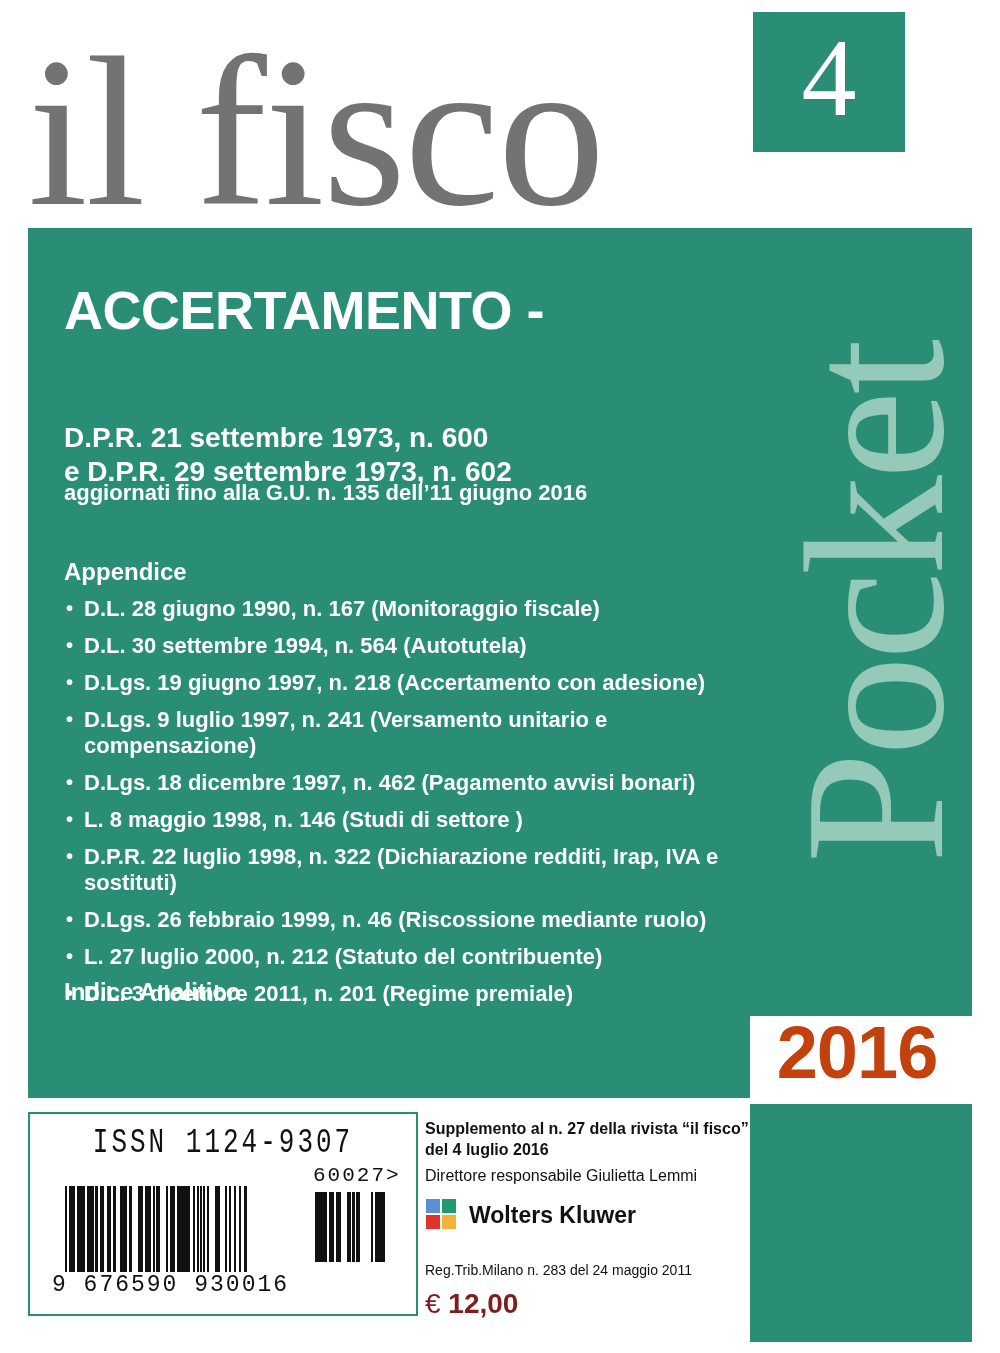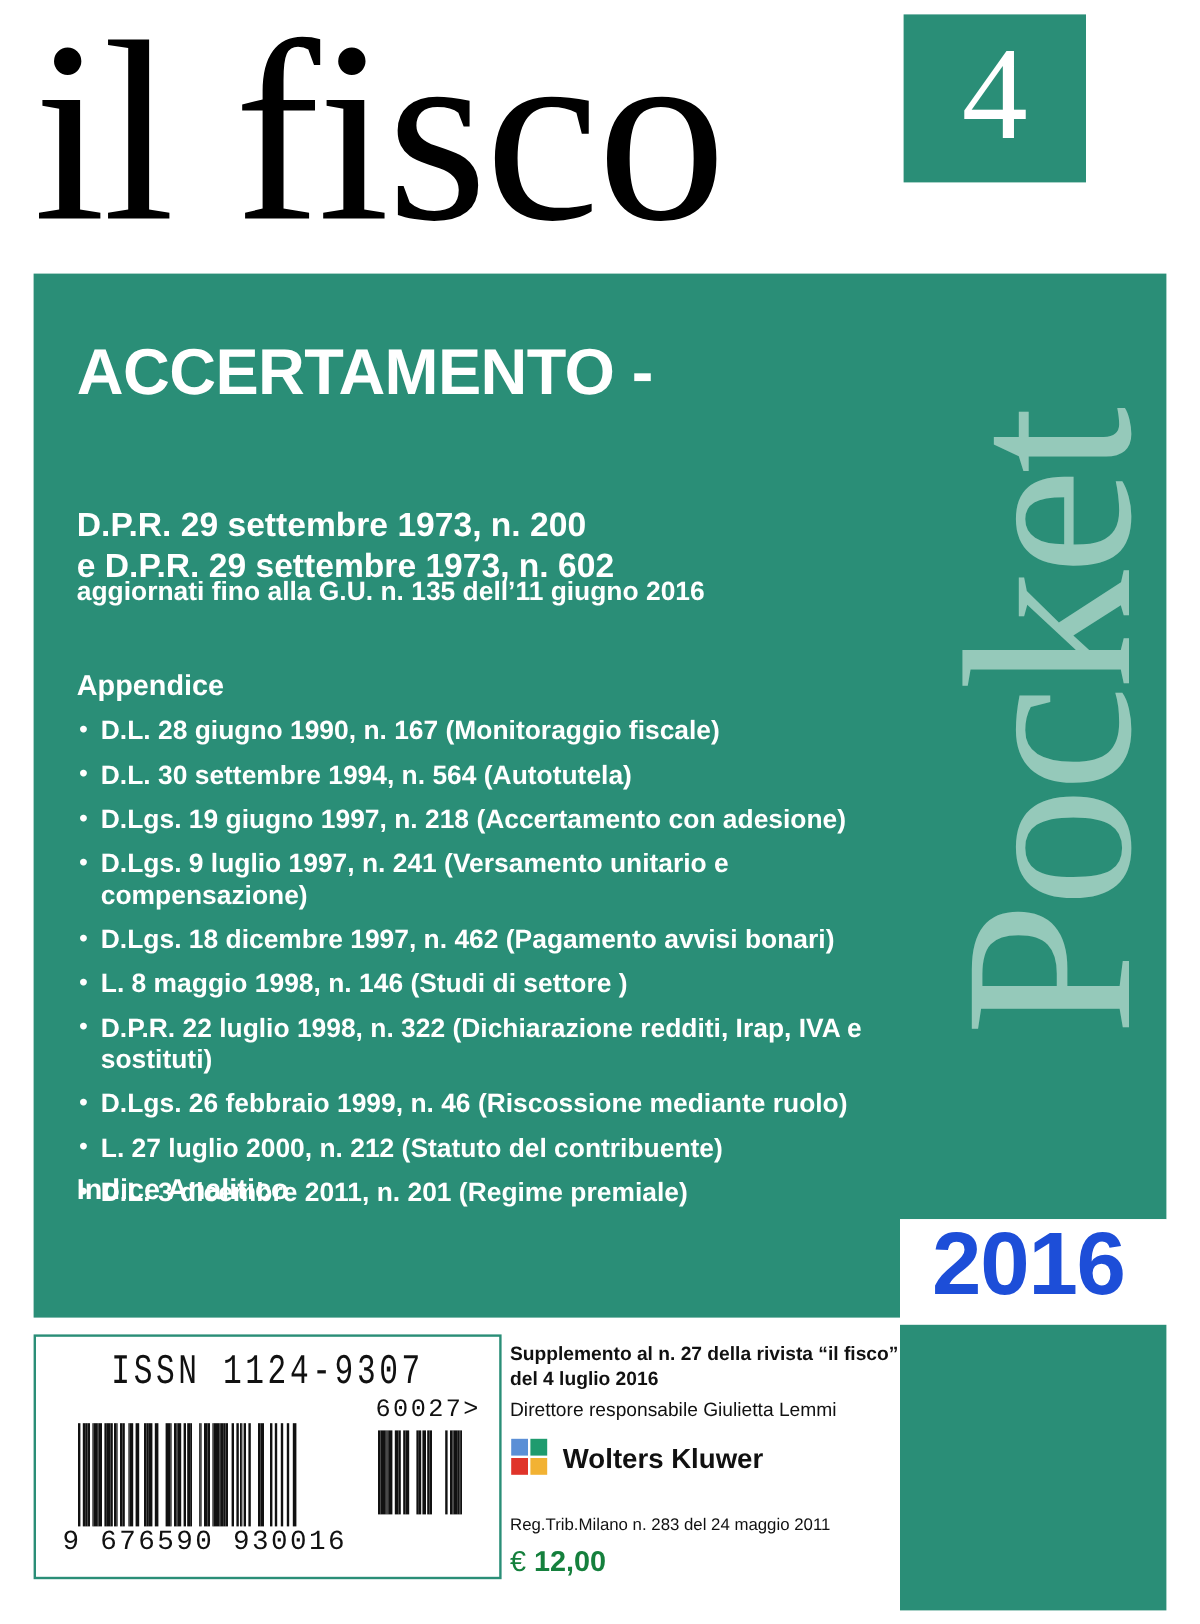--- a/index.html
+++ b/index.html
@@ -15,24 +15,24 @@
     width: 1000px;
     height: 1353px;
     background: #ffffff;
     overflow: hidden;
   }
 
   
   .masthead {
     position: absolute;
     left: 28px;
-    top: 2px;
+    top: 24px;
     width: 700px;
     height: 215px;
-    color: #000000;
+    color: #737373;
     font-family: "Liberation Serif", serif;
     font-size: 215px;
     line-height: 215px;
     letter-spacing: -2px;
     white-space: nowrap;
     font-weight: 400;
   }
 
   
   .issue-box {
@@ -91,21 +91,21 @@
   }
 
   
   .year-block {
     position: absolute;
     left: 750px;
     top: 1016px;
     width: 222px;
     height: 82px;
     background: #ffffff;
-    color: #1d4ed8;
+    color: #c2410c;
   }
   .year-block span {
     position: absolute;
     left: 0; right: 8px;
     top: -8px;
     text-align: center;
     font-family: "Liberation Sans", sans-serif;
     font-weight: 700;
     font-size: 74px;
     line-height: 90px;
@@ -308,23 +308,23 @@
     position: absolute;
     left: 425px;
     top: 1262px;
     font-size: 14px;
     color: #111;
   }
   .price {
     position: absolute;
     left: 425px;
     top: 1288px;
-    font-size: 24px;
-    font-weight: 700;
-    color: #15803d;
+    font-size: 28px;
+    font-weight: 700;
+    color: #7f1d1d;
   }
   .price .eur { font-weight: 400; }
 </style>
 </head>
 <body>
 
 <div class="page">
 
   <div class="masthead">il fisco</div>
 
@@ -341,21 +341,21 @@
   </div>
   <div class="green-square-bottom"></div>
 
   <div class="green-panel">
 
     <div class="title">
       <div>ACCERTAMENTO -</div>
     </div>
 
     <div class="subtitle">
-      <div>D.P.R. 29 settembre 1973, n. 200</div>
+      <div>D.P.R. 21 settembre 1973, n. 600</div>
       <div>e D.P.R. 29 settembre 1973, n. 602</div>
     </div>
 
     <div class="updated">aggiornati fino alla G.U. n. 135   dell’11 giugno 2016</div>
 
     <div class="appendix-label">Appendice</div>
 
     <ul class="app-list">
       <li>
         <span class="bullet">•</span>

